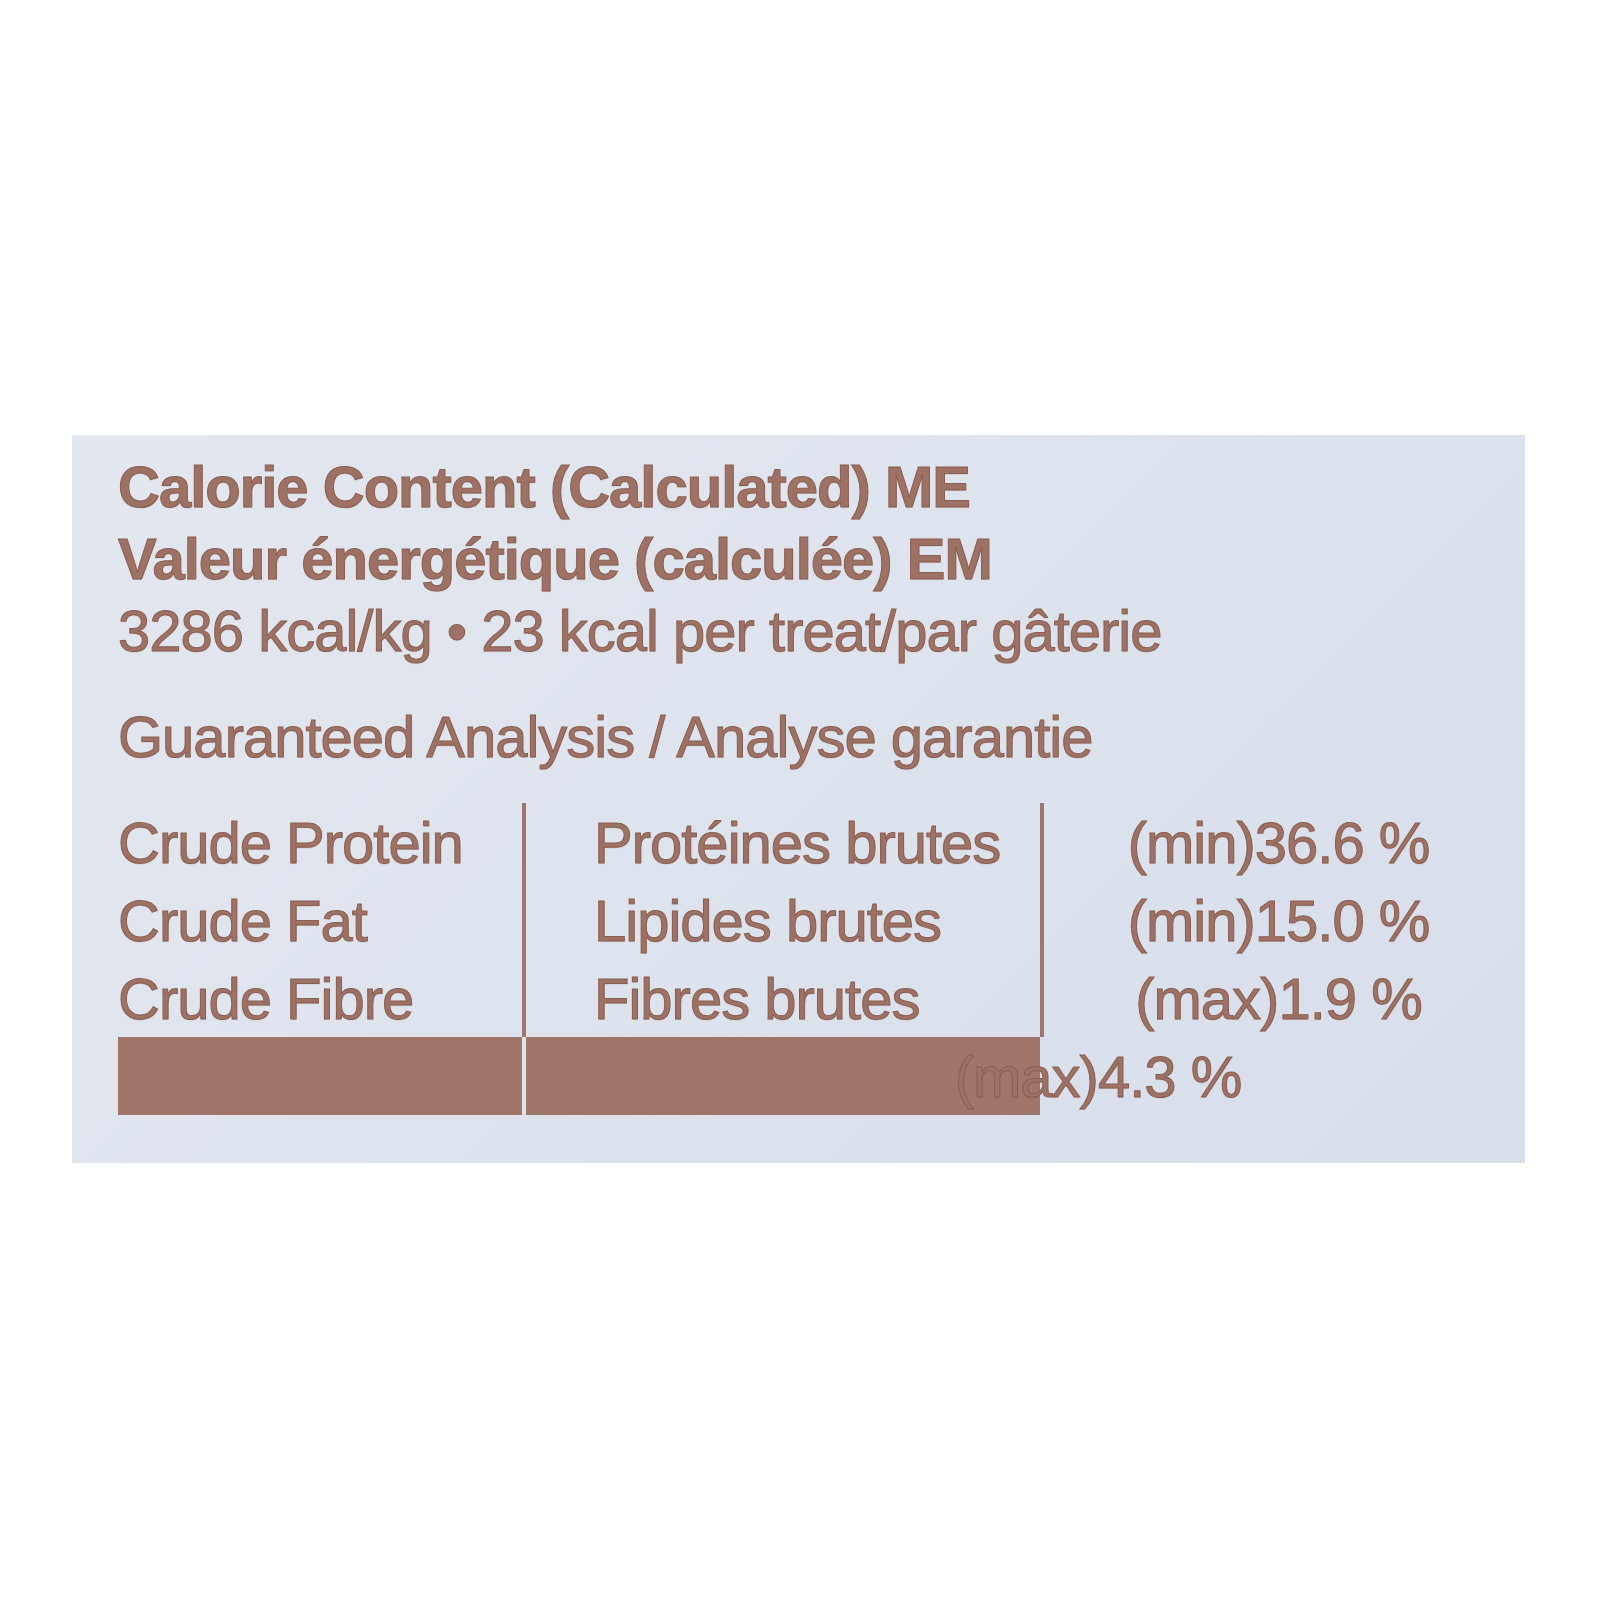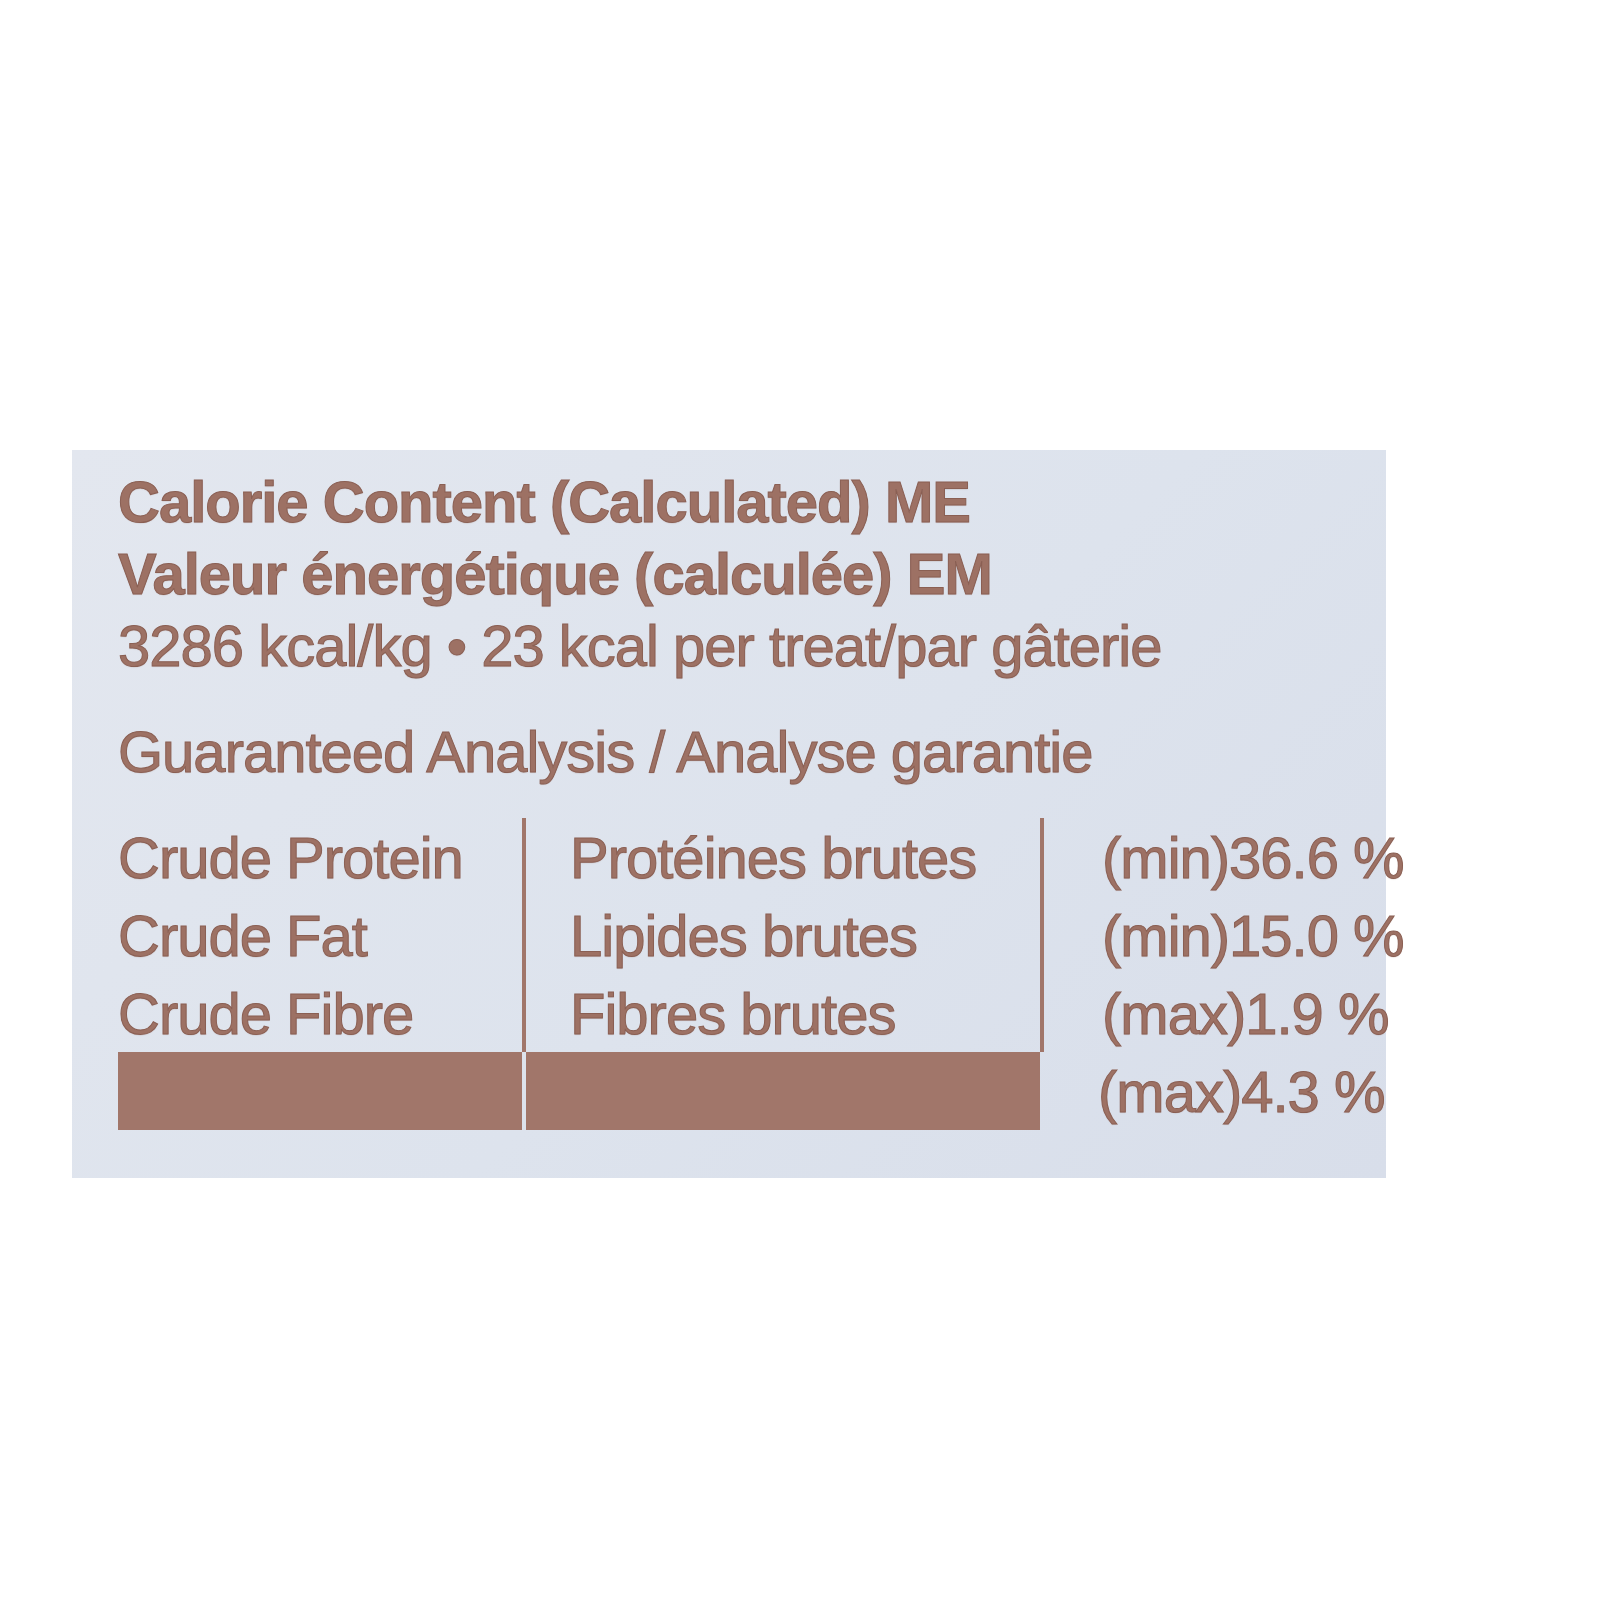--- a/index.html
+++ b/index.html
@@ -11,22 +11,22 @@
     position: relative;
     width: 1600px;
     height: 1600px;
     background: #ffffff;
     overflow: hidden;
     font-family: "Liberation Sans", sans-serif;
   }
   .label-panel {
     position: absolute;
     left: 72px;
-    top: 450px;
-    width: 1314px;
+    top: 435px;
+    width: 1453px;
     height: 728px;
     box-sizing: border-box;
     padding: 16px 70px 0 46px;
     background: linear-gradient(135deg, #e3e7ef 0%, #dde3ed 55%, #d8deea 100%);
     color: #9d7164;
     -webkit-text-stroke: 1px #8a5f53;
     text-shadow: 0 1px 1px rgba(138, 95, 83, 0.25);
   }
   .hline {
     font-size: 58px;
@@ -55,27 +55,28 @@
     height: 78px;
   }
   .cell {
     display: flex;
     align-items: center;
     font-size: 58px;
     letter-spacing: -1px;
     white-space: nowrap;
   }
   .cell-fr {
-    padding-left: 44px;
+    padding-left: 24px;
+    margin-left: 44px;
   }
   .cell-val {
     padding-left: 58px;
     display: flex;
     align-items: center;
-    justify-content: flex-start;
+    justify-content: center;
   }
   .vdiv {
     background: #a1766a;
   }
   .value {
     text-align: right;
   }
 </style>
 </head>
 <body>

